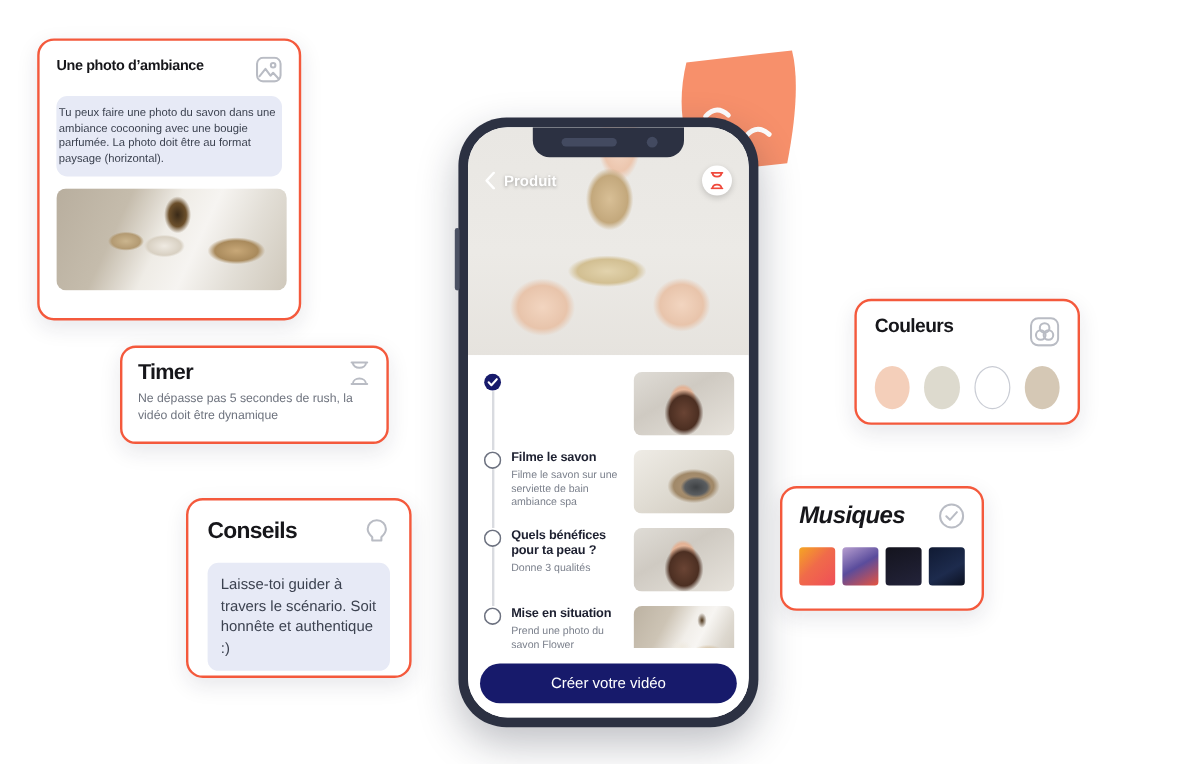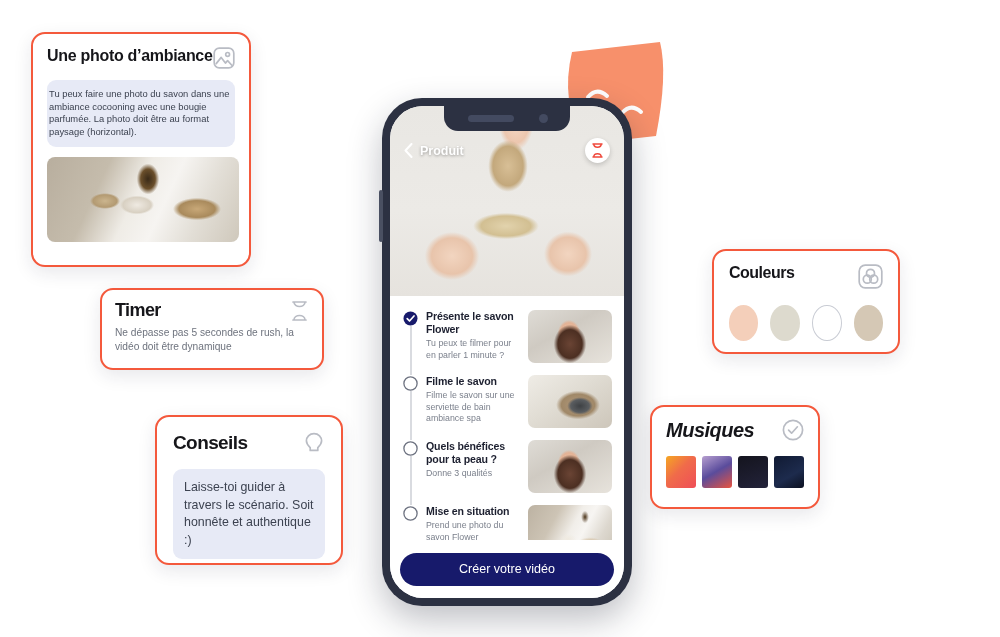--- a/index.html
+++ b/index.html
@@ -31,21 +31,21 @@
     background: #e7eaf6;
     border-radius: 9px;
     color: #3c4250;
     line-height: 1.35;
   }
   .plain-text { color: #6e737e; line-height: 1.38; }
   .icon-stroke { stroke: #b9bcc4; fill: none; stroke-width: 1.7; }
 
   
   #card-ambiance { left: 31px; top: 32px; width: 220px; height: 235px; padding: 13px 14px; }
-  #card-ambiance .card-title { font-size: 16px; }
+  #card-ambiance .card-title { font-size: 12px; }
   #card-ambiance .bubble { margin-top: 11px; font-size: 9.4px; padding: 8px 2px; }
   .photo-spa {
     margin-top: 10px; width: 192px; height: 85px; border-radius: 8px;
     background:
       radial-gradient(ellipse 16px 22px at 101px 22px, #3a2a18 0%, #6b4f2b 45%, rgba(107,79,43,0) 70%),
       radial-gradient(ellipse 30px 14px at 150px 52px, #c8a878 0%, #a98a5c 60%, rgba(169,138,92,0) 80%),
       radial-gradient(ellipse 20px 11px at 90px 48px, #efeae2 0%, #d8d0c2 70%, rgba(216,208,194,0) 85%),
       radial-gradient(ellipse 17px 9px at 58px 44px, #cbb58e 0%, #b39a72 70%, rgba(179,154,114,0) 88%),
       linear-gradient(115deg, #b8ae9e 0%, #c5bcac 28%, #efece6 46%, #f6f4f1 60%, #e2ded6 78%, #cfc8bb 100%);
     background-repeat: no-repeat;
@@ -249,24 +249,20 @@
       </div>
 
       <div id="task-list">
 
         <div class="task">
           <div class="rail"></div>
           <svg class="bullet" width="15" height="15" viewBox="0 0 15 15">
             <circle cx="7.5" cy="7.5" r="7" fill="#171a6b"></circle>
             <path d="M4.2 7.6 L6.5 10 L11 5" stroke="#ffffff" stroke-width="1.7" fill="none" stroke-linecap="round" stroke-linejoin="round"></path>
           </svg>
-          <div class="task-txt">
-            <div class="task-title">Présente le savon Flower</div>
-            <div class="task-sub">Tu peux te filmer pour en parler 1 minute ?</div>
-          </div>
           <div class="thumb thumb-portrait"></div>
         </div>
 
         <div class="task">
           <div class="rail"></div>
           <svg class="bullet" width="15" height="15" viewBox="0 0 15 15">
             <circle cx="7.5" cy="7.5" r="6.6" fill="none" stroke="#6d7280" stroke-width="1.3"></circle>
           </svg>
           <div class="task-txt">
             <div class="task-title">Filme le savon</div>

